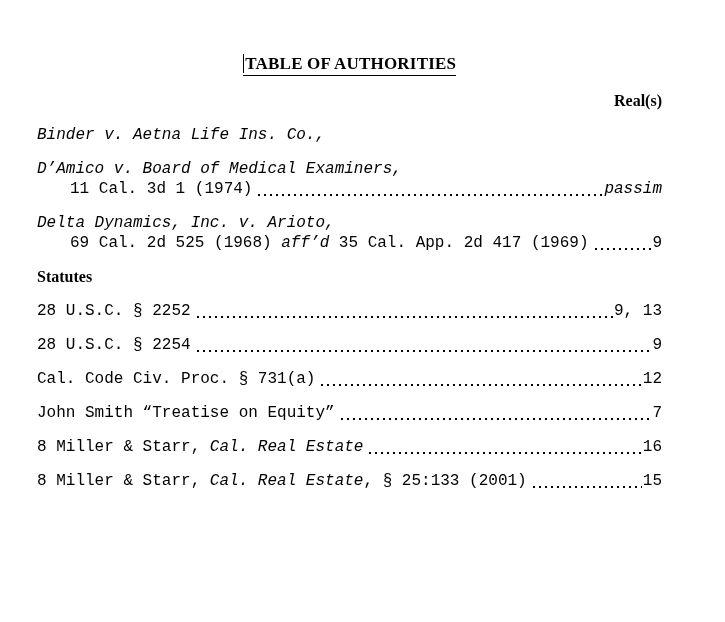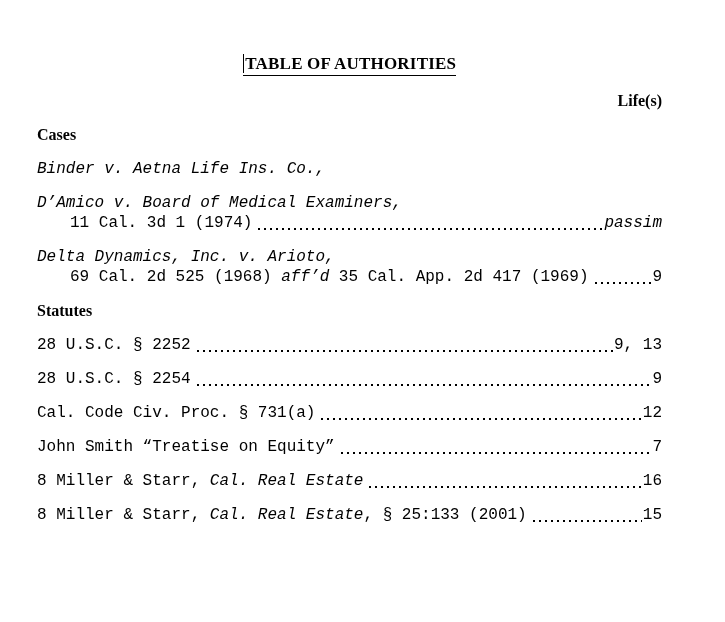--- a/index.html
+++ b/index.html
@@ -62,23 +62,22 @@
   }
   .page-num { white-space: nowrap; }
 </style>
 </head>
 <body>
 
 <div class="doc-page">
   <div class="title-row">
     <span class="title-wrap"><span class="caret"></span><span class="doc-title">TABLE OF AUTHORITIES</span></span>
   </div>
-  <div class="page-col-header">Life(s)</div>
+  <div class="page-col-header">Real(s)</div>
   <div id="toc-sections">
-      <div class="section-heading">Cases</div>
       <div class="toc-entry">
         <div class="entry-line">
           <span class="seg italic">Binder v. Aetna Life Ins. Co.,</span>
         </div>
       </div>
       <div class="toc-entry">
         <div class="entry-line">
           <span class="seg italic">D’Amico v. Board of Medical Examiners,</span>
         </div>
         <div class="entry-line indent">

